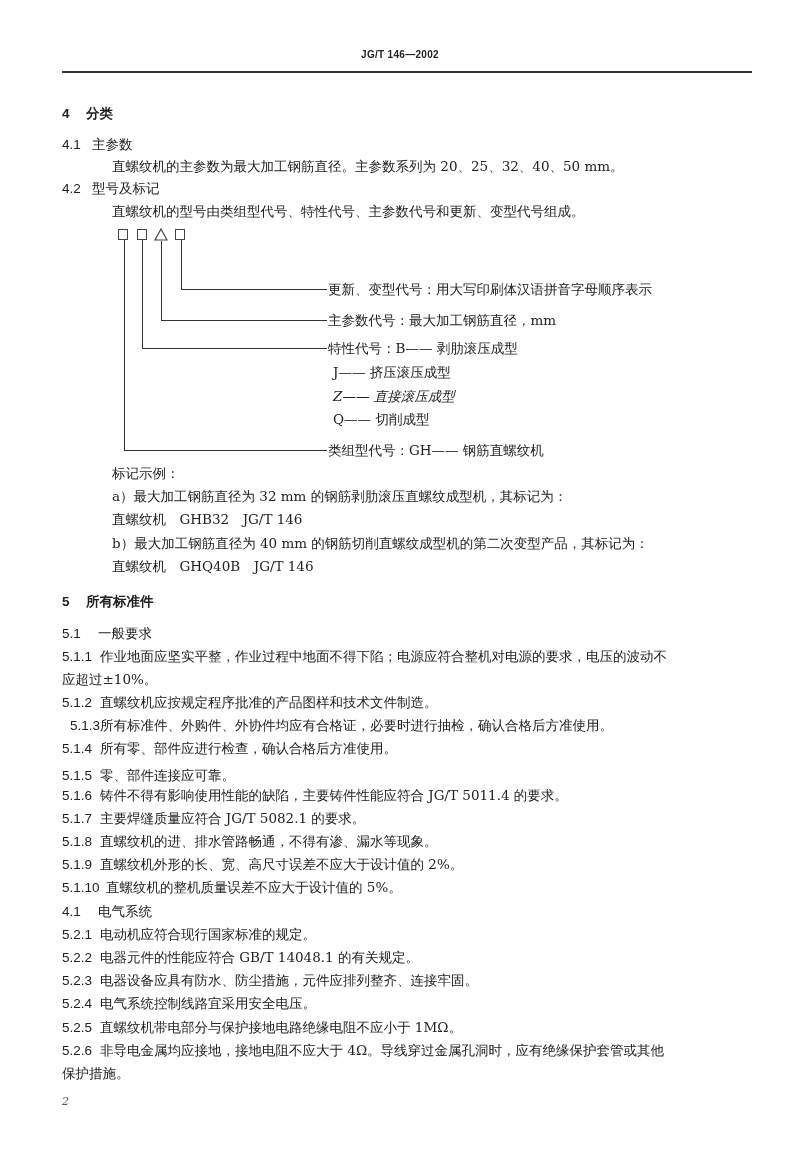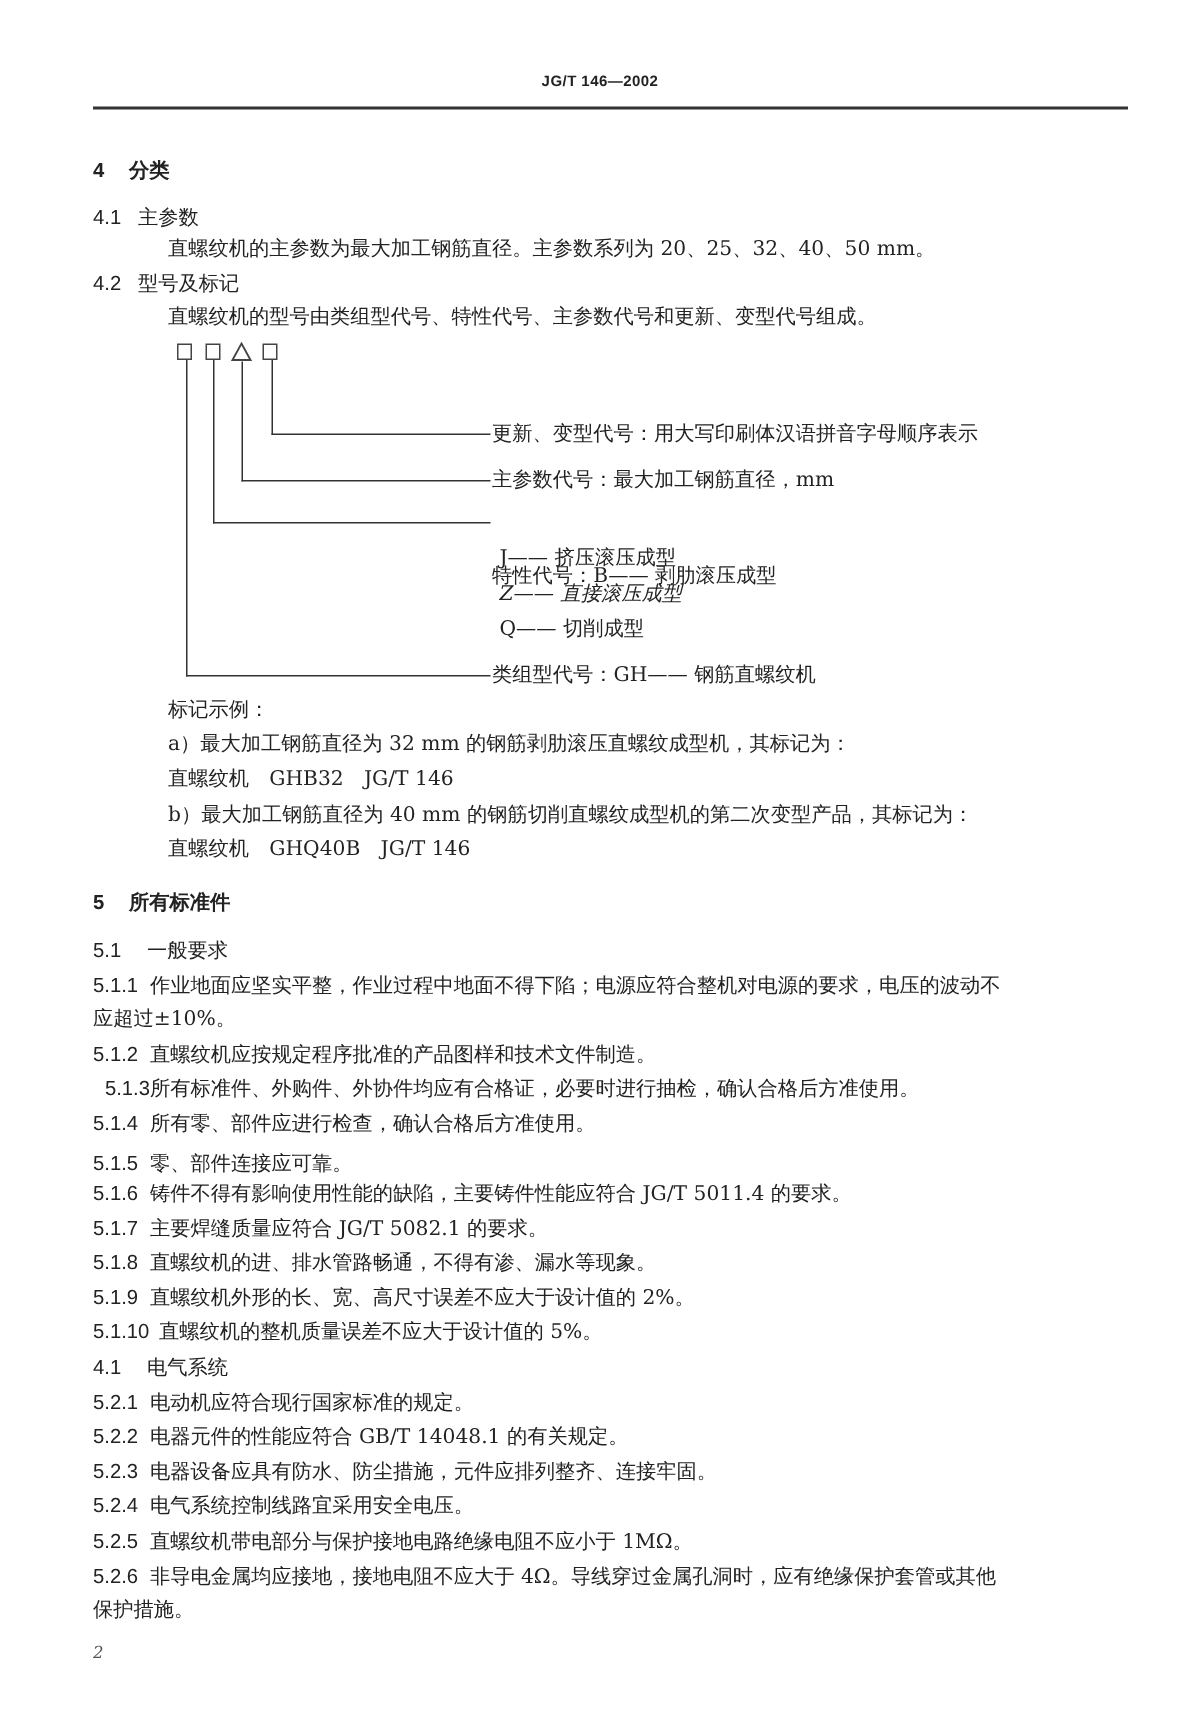--- a/index.html
+++ b/index.html
@@ -56,21 +56,21 @@
   <div class="line" style="left:161px; top:320px; width:166px; height:1px;"></div>
 
   <div class="line" style="left:142px; top:240px; width:1px; height:109px;"></div>
   <div class="line" style="left:142px; top:348px; width:185px; height:1px;"></div>
 
   <div class="line" style="left:124px; top:240px; width:1px; height:211px;"></div>
   <div class="line" style="left:124px; top:450px; width:203px; height:1px;"></div>
 
   <div class="abs" style="left:328px; top:283px;">更新、变型代号：用大写印刷体汉语拼音字母顺序表示</div>
   <div class="abs" style="left:328px; top:314px;">主参数代号：最大加工钢筋直径，mm</div>
-  <div class="abs" style="left:328px; top:342px;margin-top:36px;">
+  <div class="abs" style="left:328px; top:342px;">
     <span>特性代号：</span><span>B——</span>
     <span>剥肋滚压成型</span>
   </div>
   <div class="abs" style="left:333px; top:366px;">
     <span>J——</span>
     <span>挤压滚压成型</span>
   </div>
   <div class="abs" style="left:333px; top:390px;font-style:italic;">
     <span>Z——</span>
     <span>直接滚压成型</span>

